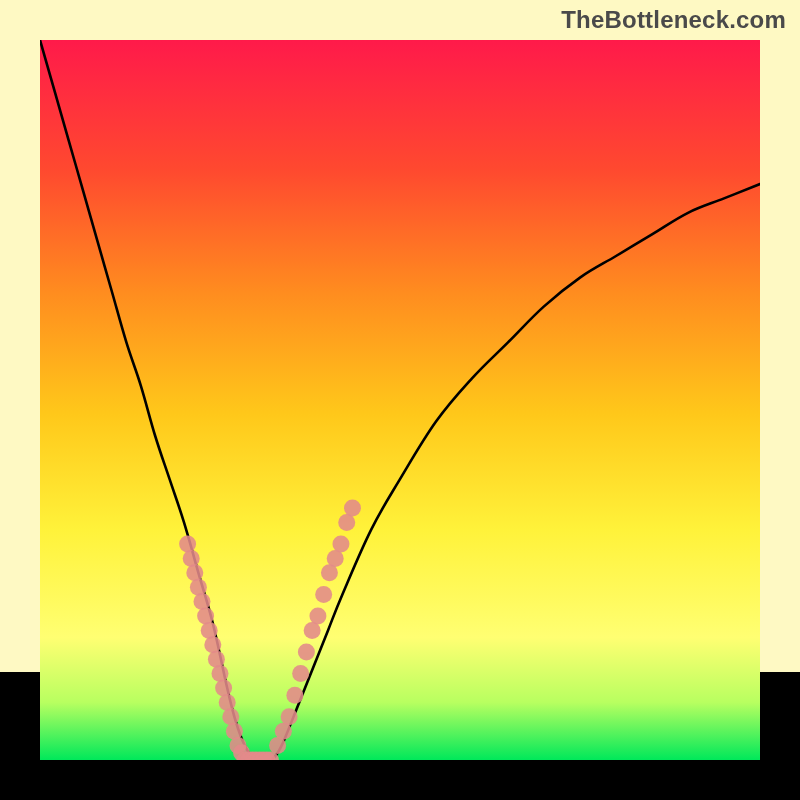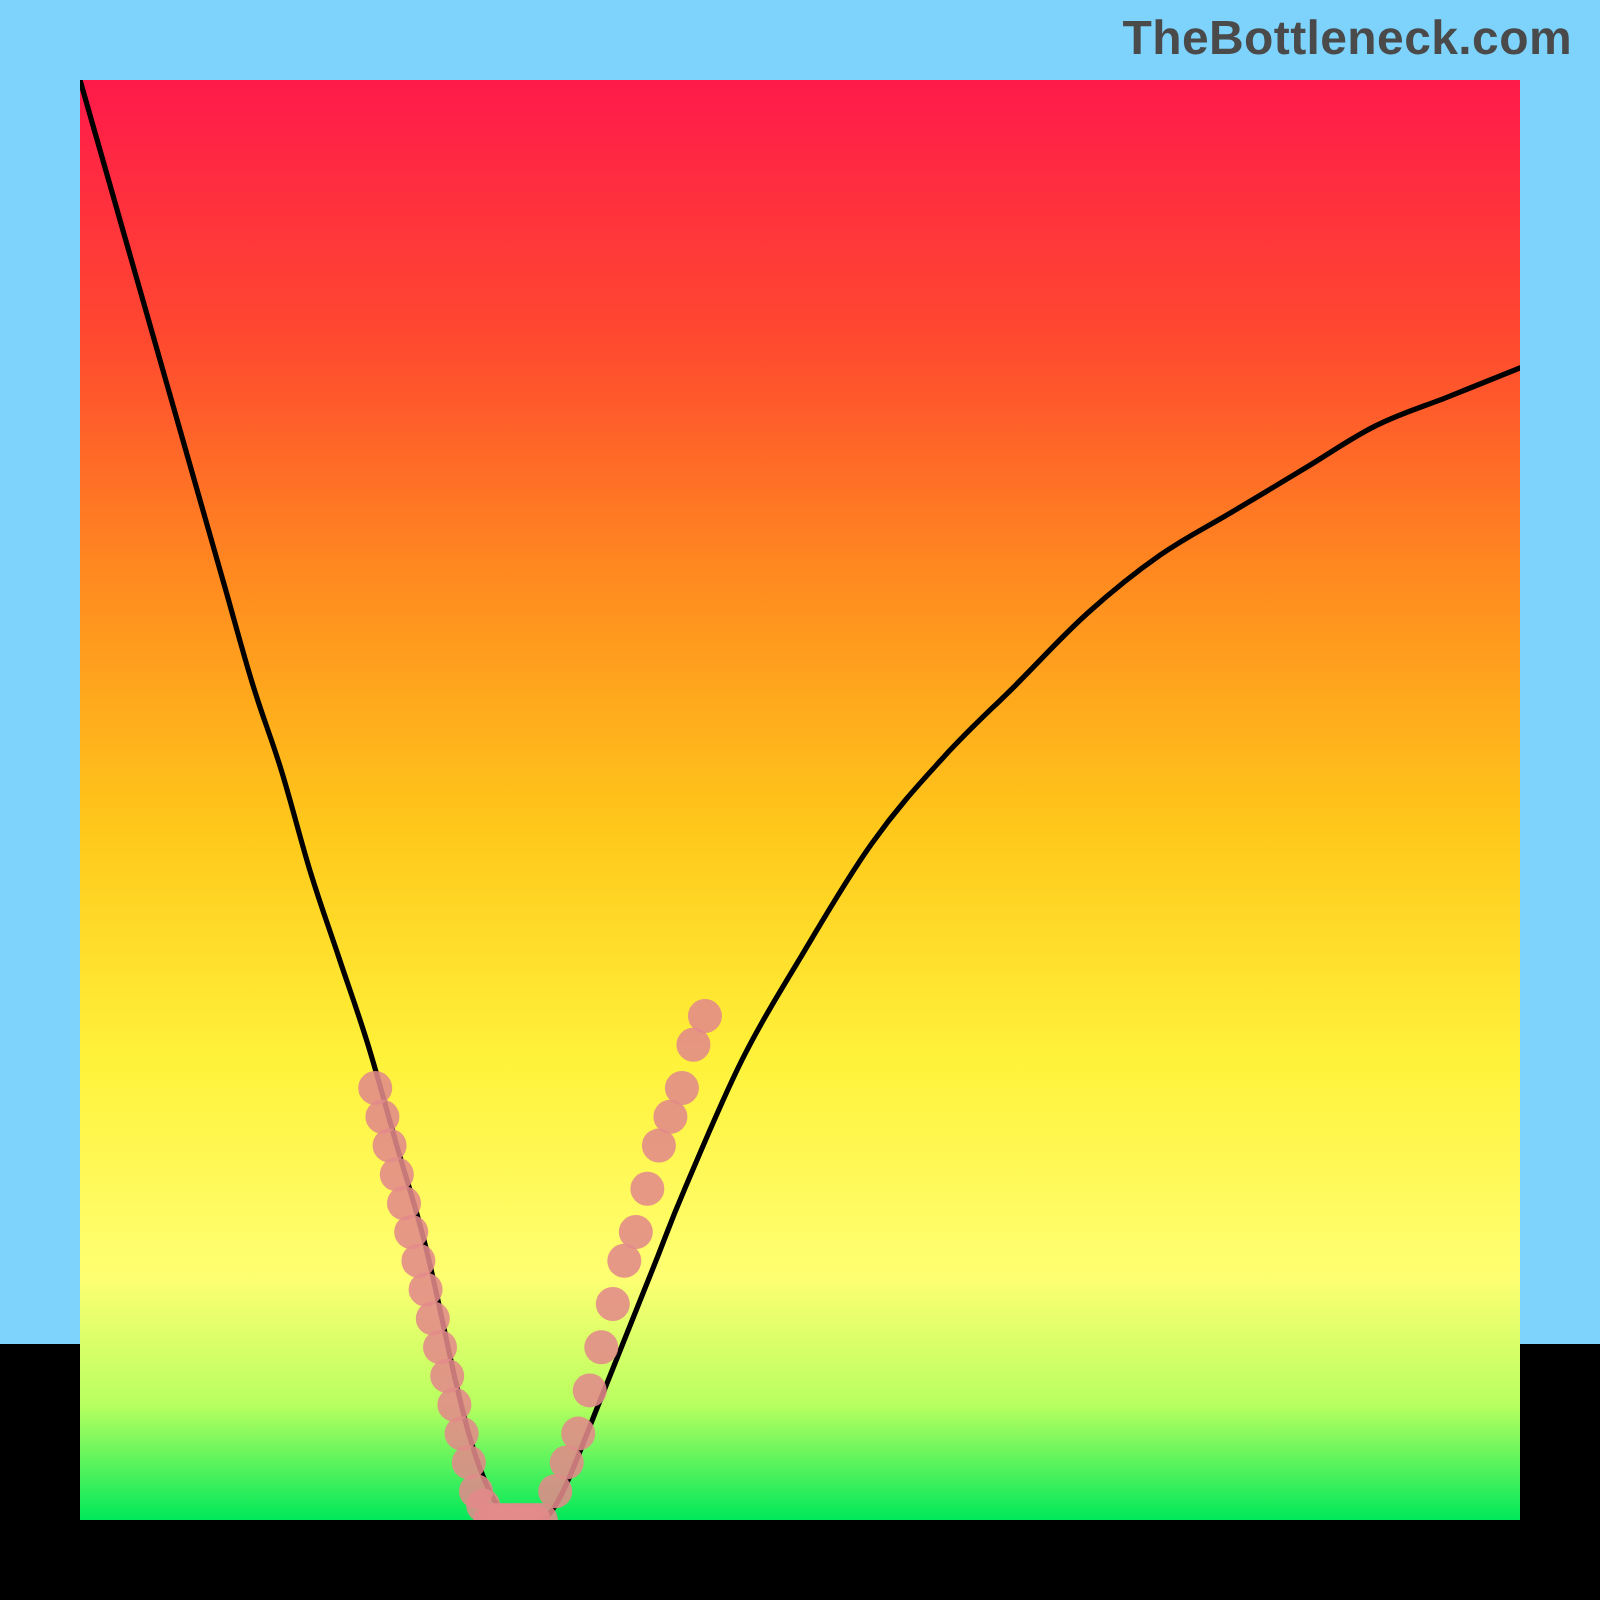--- a/index.html
+++ b/index.html
@@ -1,21 +1,21 @@
 <!DOCTYPE html>
 <html><head>
 <meta charset="utf-8">
 <style>
   * { margin: 0; padding: 0; box-sizing: border-box; }
   html, body { width: 800px; height: 800px; overflow: hidden; background: #000; }
   .canvas {
     position: relative;
     width: 800px;
     height: 672px;
-    background: #7dd3fc;
+    background: #fef9c3;
   }
   .plot-area {
     position: absolute;
     left: 40px;
     top: 40px;
     width: 720px;
     height: 720px;
   }
   .watermark {
     position: absolute;

